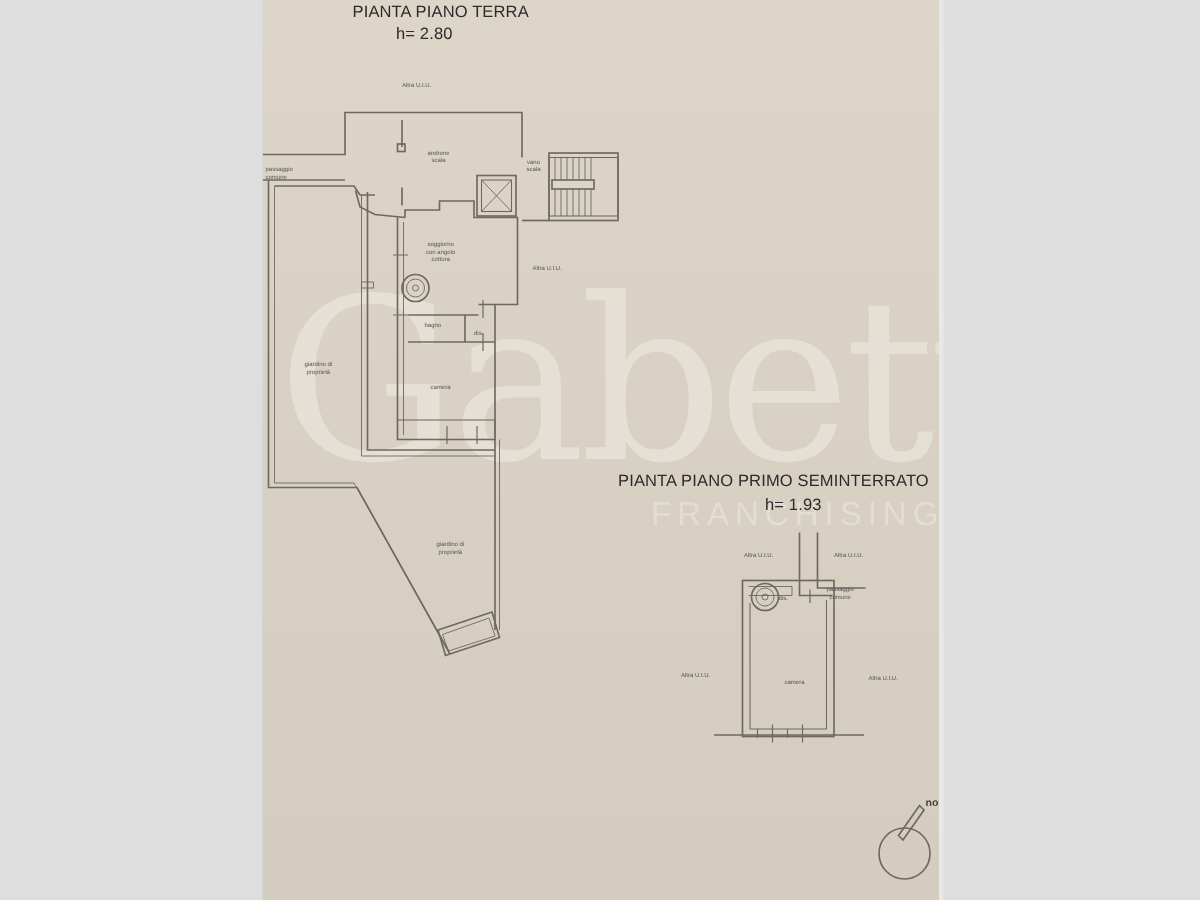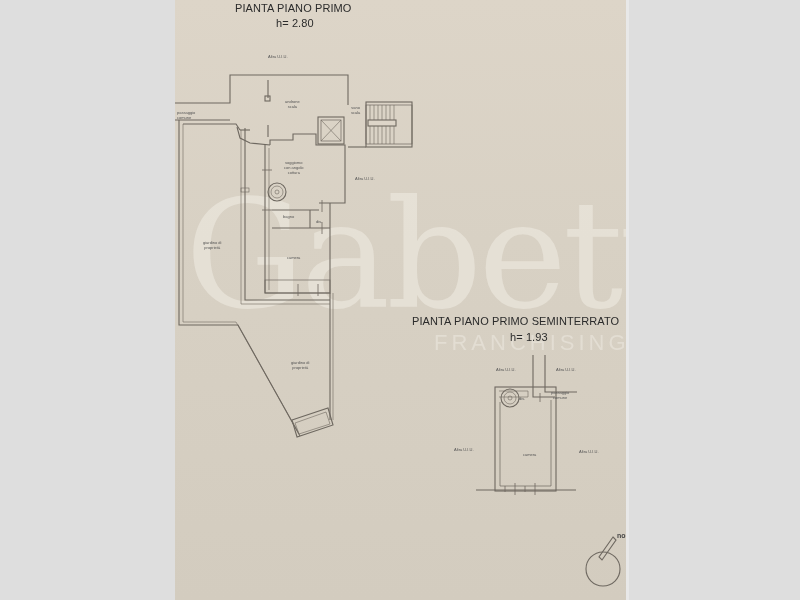--- a/index.html
+++ b/index.html
@@ -105,22 +105,22 @@
         <line x1="535" y1="483" x2="535" y2="495"></line>
         <line x1="505" y1="486" x2="505" y2="492"></line>
         <line x1="525" y1="486" x2="525" y2="492"></line>
       </g>
 
       <circle cx="603" cy="569" r="17"></circle>
       <polygon points="613,537 616,540 602,560 599,557"></polygon>
     </g>
   </svg>
 
-  <div class="title" style="left:60px; top:2px;">PIANTA PIANO PRIMO</div>
-  <div class="title" style="left:101px; top:17px;">h= 2.80</div>
+  <div class="title" style="left:60px; top:2px;">PIANTA PIANO TERRA</div>
+  <div class="title" style="left:89px; top:17px;">h= 2.80</div>
   <div class="title" style="left:237px; top:315px;">PIANTA PIANO PRIMO SEMINTERRATO</div>
   <div class="title" style="left:335px; top:331px;">h= 1.93</div>
 
   <div class="small" style="left:93px; top:54px;">Altra U.I.U.</div>
   <div class="small" style="left:2px; top:110px; text-align:left;">
     <div>passaggio</div>
     <div>comune</div>
   </div>
   <div class="small" style="left:110px; top:99px;">
     <div>androne</div>

